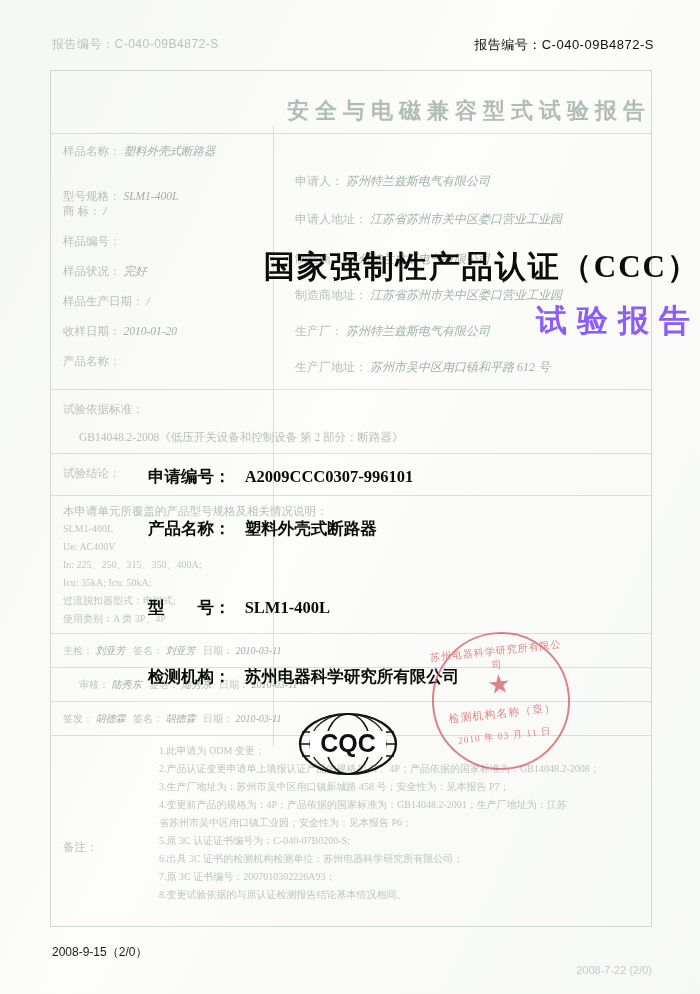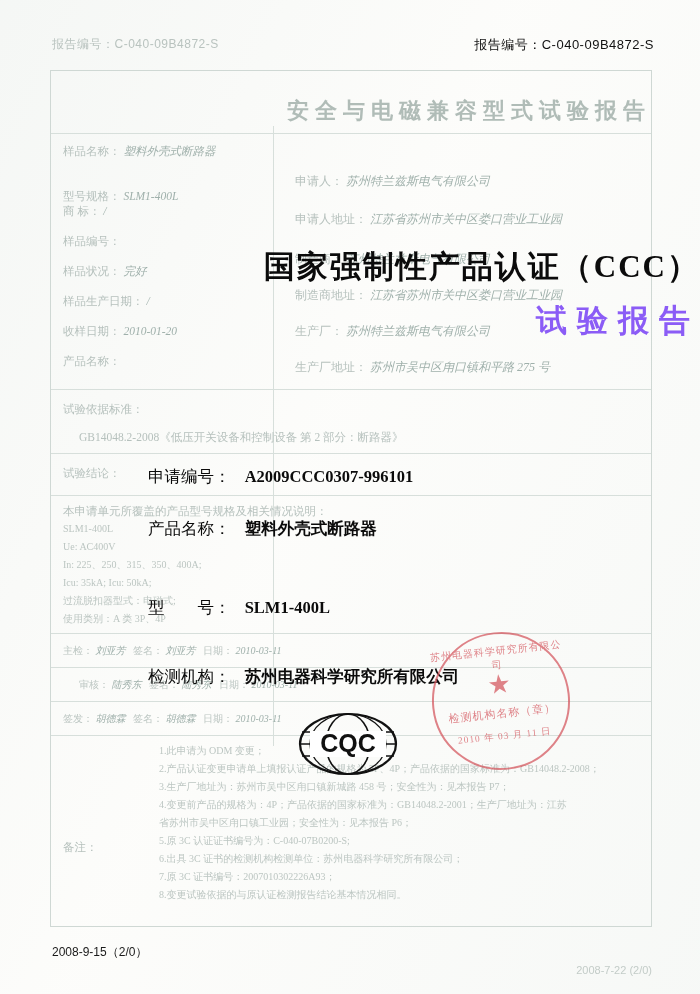--- a/index.html
+++ b/index.html
@@ -140,21 +140,21 @@
 
   .field {
     position: absolute;
     left: 148px;
     font-size: 16.5px;
     color: #0b0b0b;
     white-space: nowrap;
   }
   .field .lbl {
     display: inline-block;
-    font-weight: normal;
+    font-weight: bold;
   }
   .field .val {
     display: inline-block;
     margin-left: 10px;
     font-weight: bold;
   }
 
   #f-apply { top: 466px; }
   #f-prodname { top: 518px; }
   #f-model { top: 597px; }
@@ -296,21 +296,21 @@
     <div class="g-col2" style="top:252px;">
       <span>生产厂：</span>
       <span class="g-hand">苏州特兰兹斯电气有限公司</span>
     </div>
     <div class="g-row" style="top:282px;">
       <span>产品名称：</span>
       <span class="g-hand"></span>
     </div>
     <div class="g-col2" style="top:288px;">
       <span>生产厂地址：</span>
-      <span class="g-hand">苏州市吴中区甪口镇和平路 275 号</span>
+      <span class="g-hand">苏州市吴中区甪口镇和平路 612 号</span>
     </div>
 
     <hr style="top:318px;">
     <div class="g-row" style="top:330px;">
       <span>试验依据标准：</span>
     </div>
     <div class="g-row" style="top:358px; left:28px;">
       <span>GB14048.2-2008《低压开关设备和控制设备 第 2 部分：断路器》</span>
     </div>
     <hr style="top:382px;">

